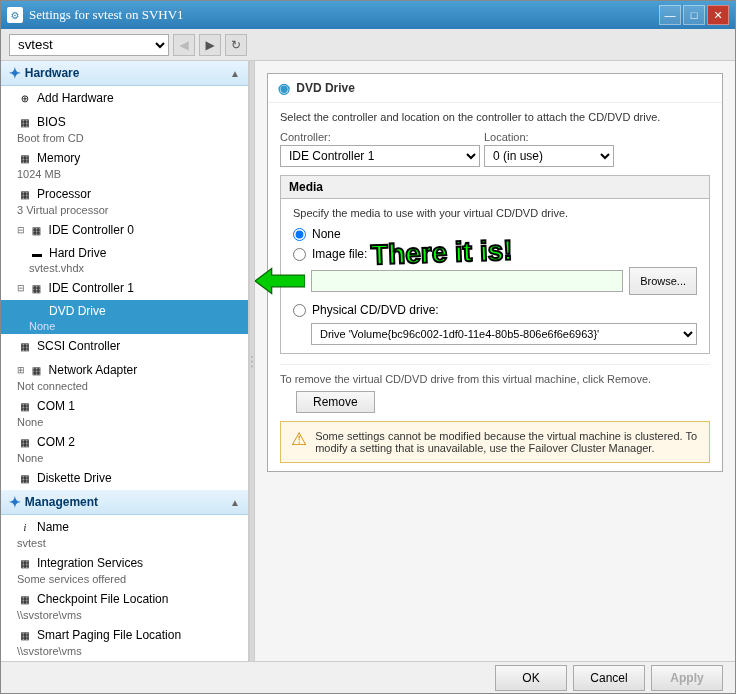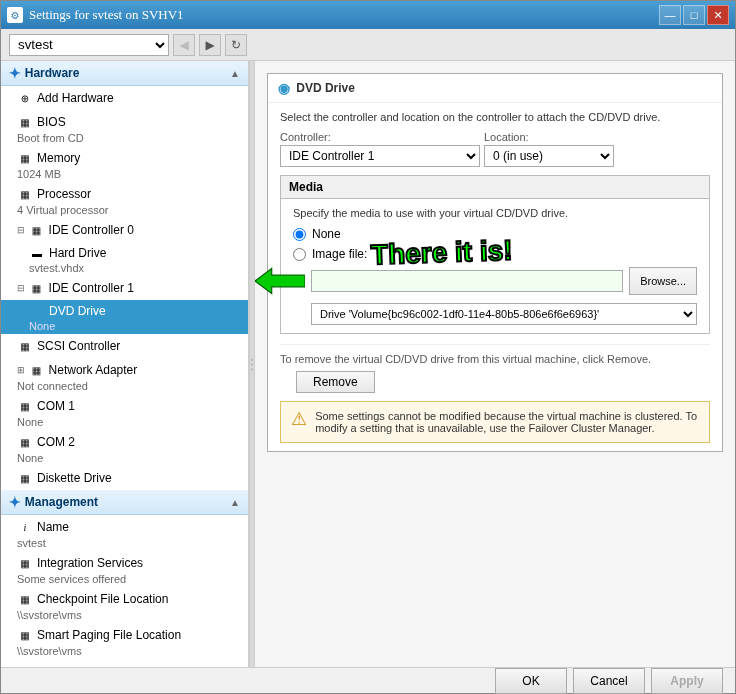--- a/index.html
+++ b/index.html
@@ -361,21 +361,21 @@
     }
 
     
     .bottom-bar {
       background: #f0f0f0;
       border-top: 1px solid #ccc;
       padding: 6px 12px;
       display: flex;
       justify-content: flex-end;
       gap: 6px;
-      height: 26px;
+      height: 32px;
       align-items: center;
     }
 
     .bottom-btn {
       height: 26px;
       min-width: 72px;
       padding: 0 16px;
       border: 1px solid #aaa;
       background: linear-gradient(to bottom, #f8f8f8, #e0e0e0);
       cursor: pointer;
@@ -456,21 +456,21 @@
           <span class="item-label">Memory</span>
         </div>
         <span class="sub-text">1024 MB</span>
       </div>
 
       <div class="sidebar-item">
         <div class="sidebar-item-row">
           <span class="item-icon">▦</span>
           <span class="item-label">Processor</span>
         </div>
-        <span class="sub-text">4 Virtual processor</span>
+        <span class="sub-text">3 Virtual processor</span>
       </div>
 
       <div class="sidebar-item expandable">
         <div class="sidebar-item-row">
           <span class="expand-icon">⊟</span>
           <span class="item-icon">▦</span>
           <span class="item-label">IDE Controller 0</span>
         </div>
       </div>
 
@@ -625,20 +625,24 @@
 
                 <svg class="green-arrow" viewBox="0 0 60 30">
                   <polygon points="60,8 20,8 20,0 0,15 20,30 20,22 60,22" fill="#00cc00" stroke="#006600" stroke-width="1.5"></polygon>
                 </svg>
 
                 <span class="annotation-text">There it is!</span>
 
                 <button class="browse-btn">Browse...</button>
               </div>
 
+              <div class="radio-row" style="margin-top:6px;">
+                <input type="radio" name="media" id="r-physical" style="">
+                <label for="r-physical">Physical CD/DVD drive:</label>
+              </div>
 
               <div class="physical-row">
                 <select class="drive-select">
                   <option>Drive 'Volume{bc96c002-1df0-11e4-80b5-806e6f6e6963}'</option>
                 </select>
               </div>
 
             </div>
           </div>
 

